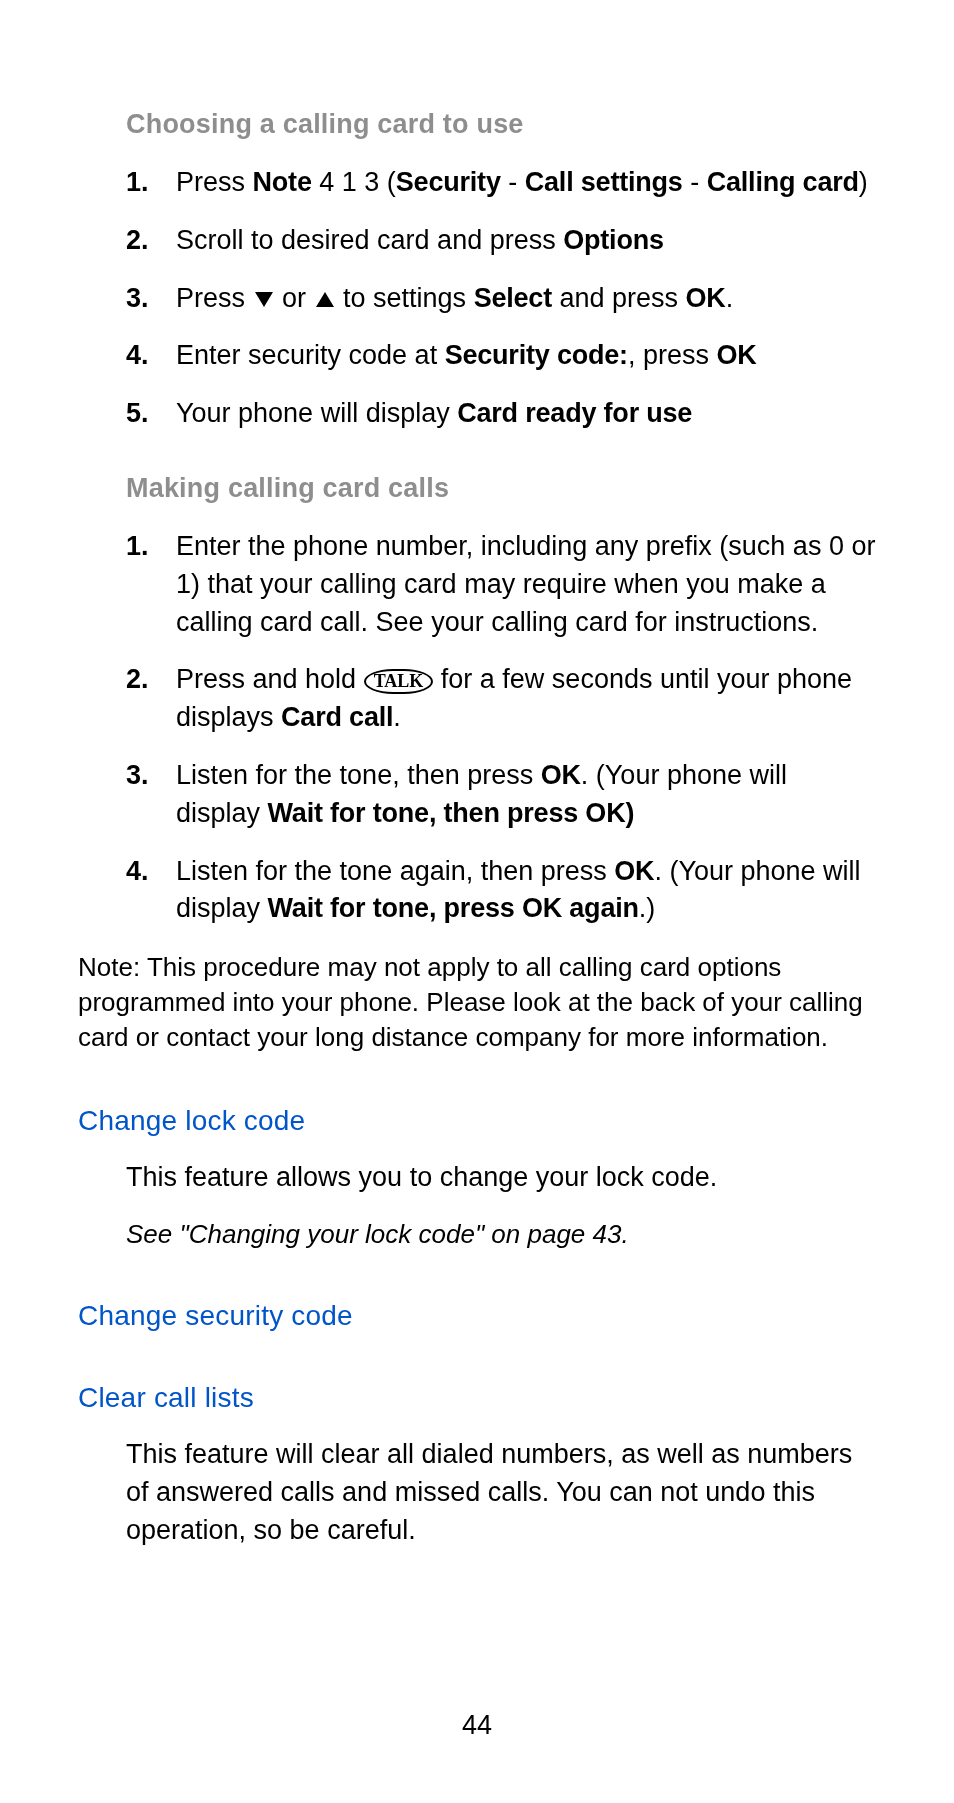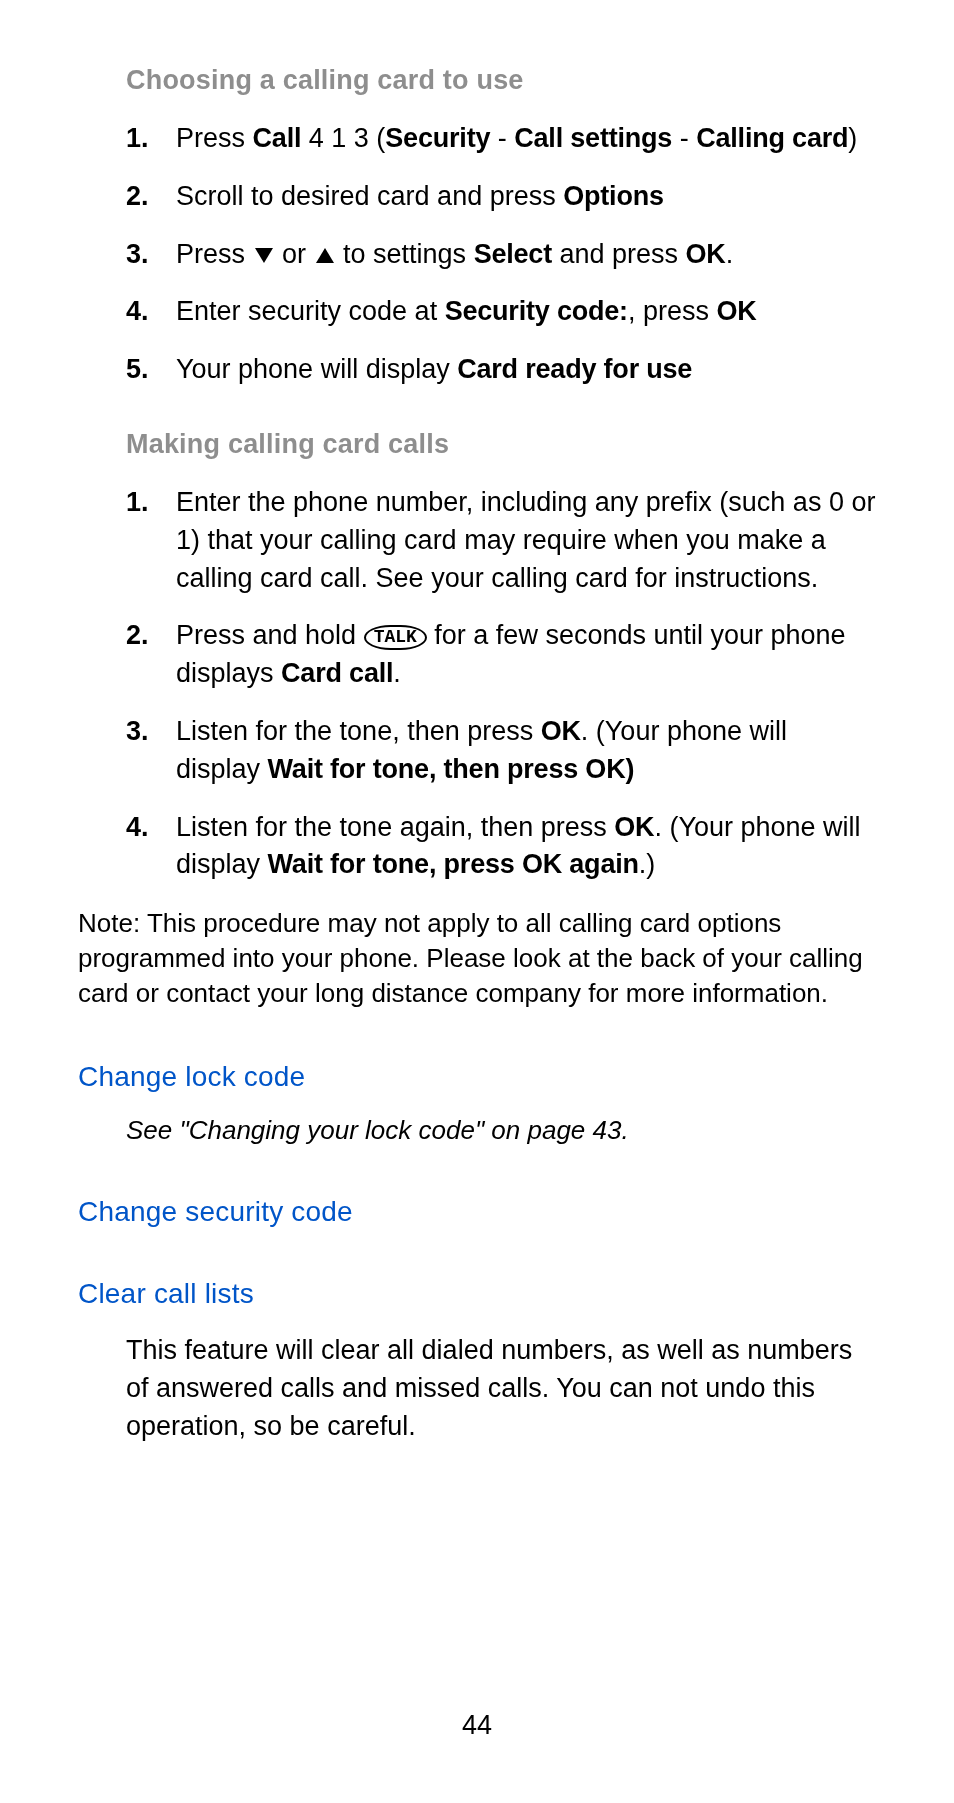--- a/index.html
+++ b/index.html
@@ -10,20 +10,21 @@
     body {
       font-family: Arial, Helvetica, sans-serif;
       width: 954px;
       height: 1803px;
       background: #fff;
       color: #000;
       position: relative;
     }
     .page {
       padding: 65px 78px 40px 78px;
+      margin-top: 44px;
     }
     .content {
       padding-left: 48px;
     }
     .sub-heading {
       font-weight: bold;
       font-size: 27px;
       color: #8e8e8e;
       margin-bottom: 24px;
       letter-spacing: 0.2px;
@@ -93,21 +94,21 @@
       vertical-align: middle;
       margin: 0 2px;
     }
     .talk-btn {
       display: inline-block;
       border: 2px solid #000;
       border-radius: 50% / 60%;
       padding: 1px 8px 2px 8px;
       font-weight: bold;
       font-size: 18px;
-      font-family: Liberation Mono, monospace;
+      font-family: Liberation Serif, serif;
       vertical-align: middle;
       line-height: 1;
       letter-spacing: 0px;
     }
     .page-num {
       position: absolute;
       bottom: 62px;
       left: 0;
       right: 0;
       text-align: center;
@@ -120,21 +121,21 @@
 </head>
 <body>
 
 <div class="page">
   <div class="content">
     <div class="sub-heading">Choosing a calling card to use</div>
 
     <ol>
       <li>
         <span class="num">1.</span>
-        <span>Press </span><span class="bold">Call</span><span> 4 1 3 (</span><span class="bold">Security</span><span> - </span><span class="bold">Call settings</span><span> - </span><span class="bold">Calling card</span><span>)</span>
+        <span>Press </span><span class="bold">Note</span><span> 4 1 3 (</span><span class="bold">Security</span><span> - </span><span class="bold">Call settings</span><span> - </span><span class="bold">Calling card</span><span>)</span>
       </li>
       <li>
         <span class="num">2.</span>
         <span>Scroll to desired card and press </span><span class="bold">Options</span>
       </li>
       <li>
         <span class="num">3.</span>
         <span>Press </span><span class="tri-down"></span><span> or </span><span class="tri-up"></span><span> to settings </span><span class="bold">Select</span><span> and press </span><span class="bold">OK</span><span>.</span>
       </li>
       <li>
@@ -166,20 +167,21 @@
         <span class="num">4.</span>
         <span>Listen for the tone again, then press </span><span class="bold">OK</span><span>. (Your phone will display </span><span class="bold">Wait for tone, press OK again</span><span>.)</span>
       </li>
     </ol>
 
     <div class="note" style="margin-left:-48px;">Note: This procedure may not apply to all calling card options programmed into your phone. Please look at the back of your calling card or contact your long distance company for more information.</div>
   </div>
 
   <div class="section-heading">Change lock code</div>
   <div class="content block">
+    <div class="body-text">This feature allows you to change your lock code.</div>
     <div class="xref">See "Changing your lock code" on page 43.</div>
   </div>
 
   <div class="section-heading">Change security code</div>
 
   <div class="section-heading">Clear call lists</div>
   <div class="content">
     <div class="body-text">This feature will clear all dialed numbers, as well as numbers of answered calls and missed calls. You can not undo this operation, so be careful.</div>
   </div>
 </div>

